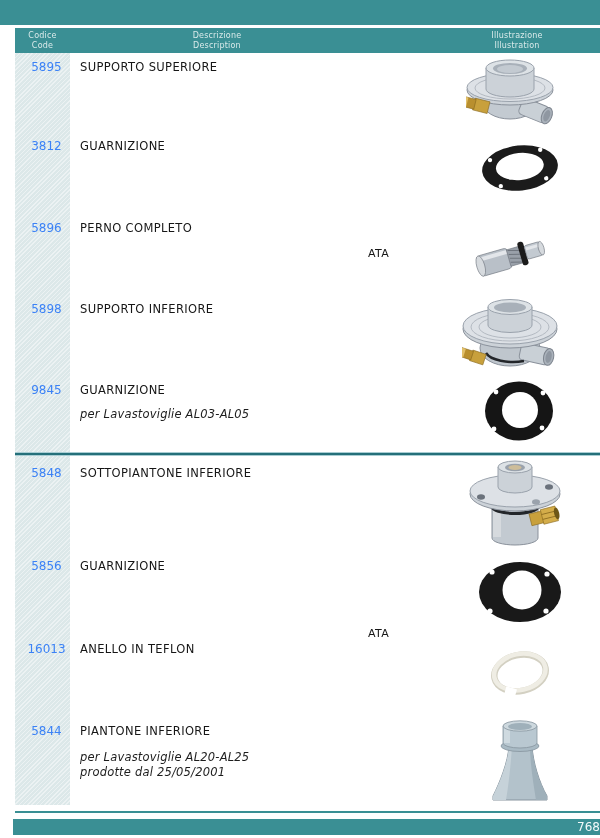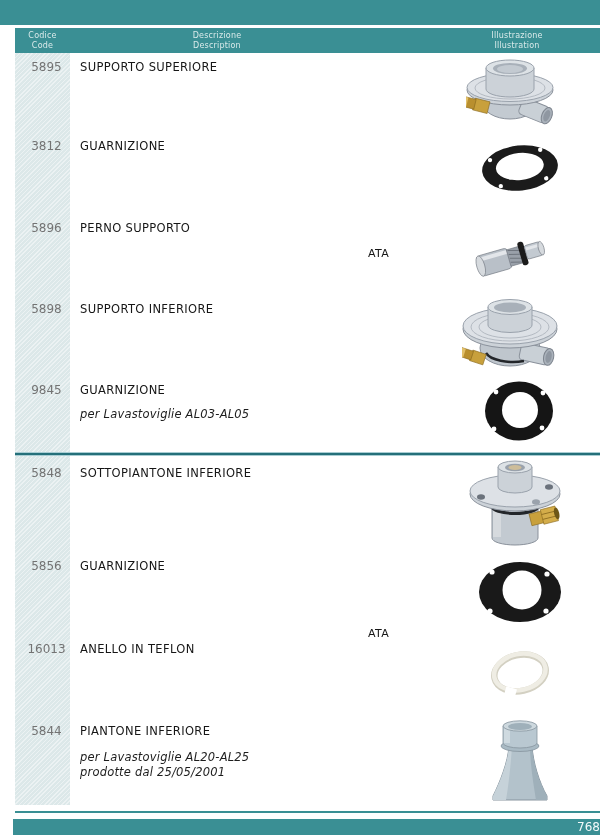--- a/index.html
+++ b/index.html
@@ -21,21 +21,21 @@
     position:absolute; top:3px; text-align:center;
     color:#d9eaea; font-size:8px; line-height:9.5px; letter-spacing:.2px;
   }
   .codecol {
     position:absolute; left:15px; top:53px; width:55px; height:752px;
     background-color:#dce8e9;
     background-image:repeating-linear-gradient(135deg, rgba(255,255,255,.45) 0 1px, rgba(0,0,0,0) 1px 3px);
   }
   .code {
     position:absolute; left:15px; width:55px; text-align:center;
-    font-size:12px; white-space:nowrap; color:#737373;padding-left:8px;
+    font-size:12px; white-space:nowrap; color:#3b82f6;padding-left:8px;
   }
   .desc {
     position:absolute; left:80px; font-size:11.5px; letter-spacing:.35px;
     white-space:nowrap; color:#161616;
   }
   .note {
     position:absolute; left:80px; font-size:11.5px; font-style:italic;
     letter-spacing:.2px; white-space:nowrap; color:#1d1d1d;
   }
   .ata {
@@ -119,21 +119,21 @@
           <circle cx="12" cy="16" r="2.2" fill="#ffffff"></circle>
           <circle cx="63" cy="11" r="2.2" fill="#ffffff"></circle>
           <circle cx="20" cy="43" r="2.2" fill="#ffffff"></circle>
           <circle cx="66" cy="40" r="2.2" fill="#ffffff"></circle>
         </g>
       </svg>
     </div>
 
     <div>
       <span class="code" style="top:221px">5896</span>
-      <span class="desc" style="top:221px">PERNO SUPPORTO</span>
+      <span class="desc" style="top:221px">PERNO COMPLETO</span>
       <span class="ata" style="top:247px">ATA</span>
       <svg class="illus" style="left:475px; top:231px;" width="78" height="48" viewBox="0 0 78 48">
         <g transform="rotate(-16 39 24)">
           <rect x="2" y="15" width="32" height="21" rx="4" fill="#b9c0c8" stroke="#6f757e" stroke-width=".6"></rect>
           <rect x="3" y="17" width="30" height="4" fill="#e3e6ea"></rect>
           <ellipse cx="4" cy="25.5" rx="4" ry="10.5" fill="#d6dade" stroke="#6f757e" stroke-width=".6"></ellipse>
           <rect x="33" y="17" width="13" height="17" fill="#99a0a9" stroke="#6f757e" stroke-width=".6"></rect>
           <path d="M34 18 l11 3 M34 22 l11 3 M34 26 l11 3 M34 30 l11 3" stroke="#6f757e" stroke-width="1" fill="none"></path>
           <rect x="45" y="13" width="6" height="24" rx="2.5" fill="#1b1b1b"></rect>
           <rect x="51" y="18" width="16" height="14" rx="2" fill="#c3cad1" stroke="#6f757e" stroke-width=".6"></rect>

